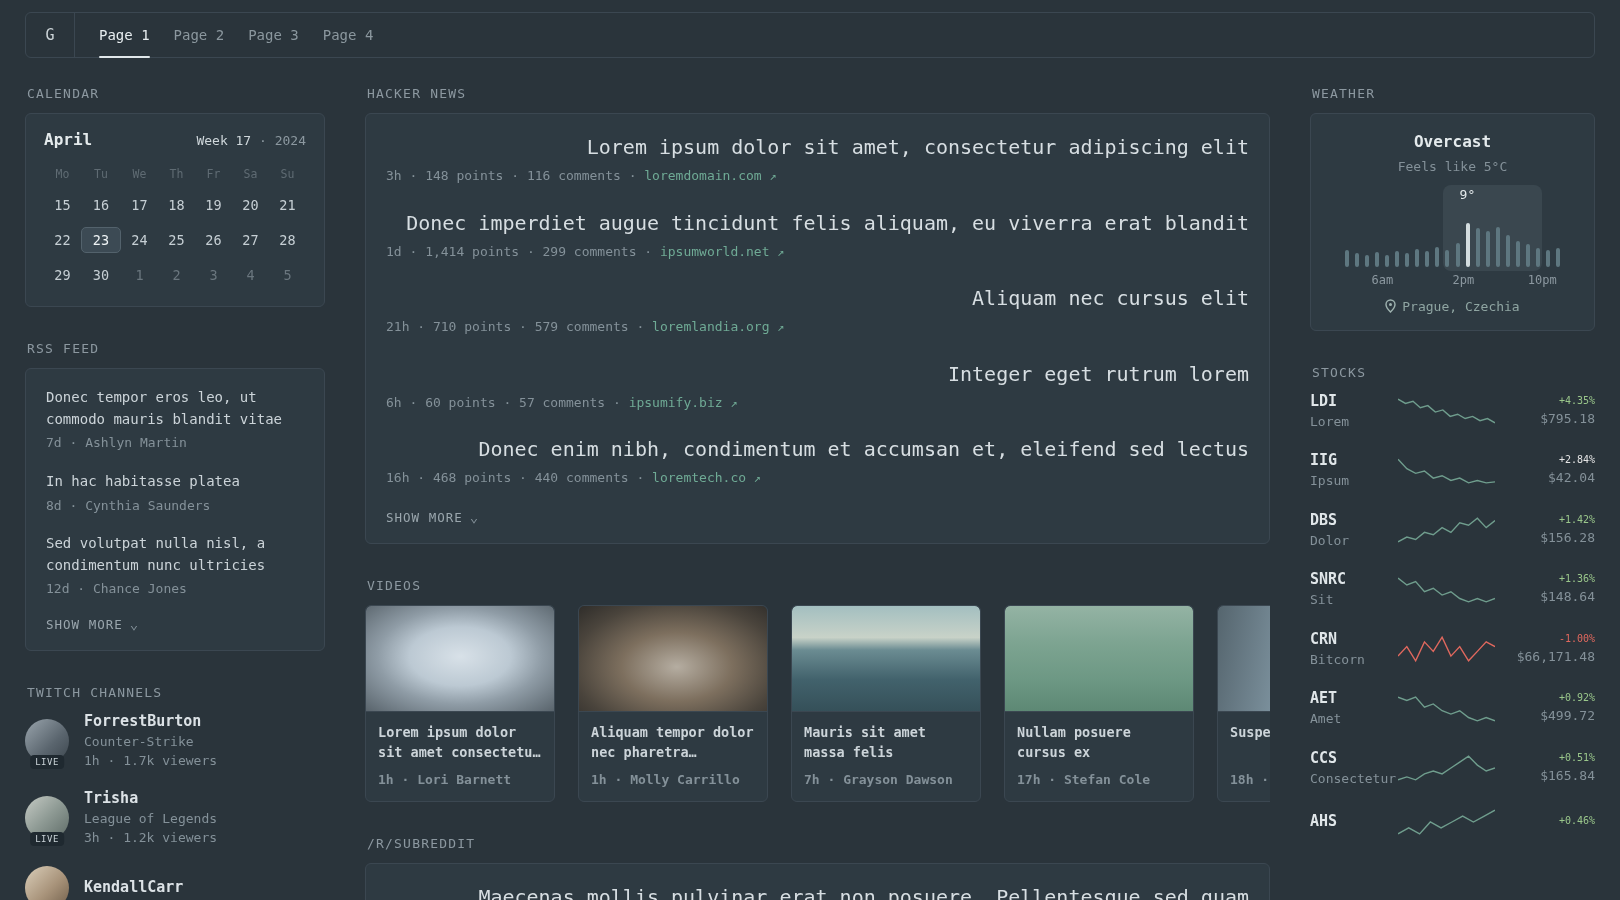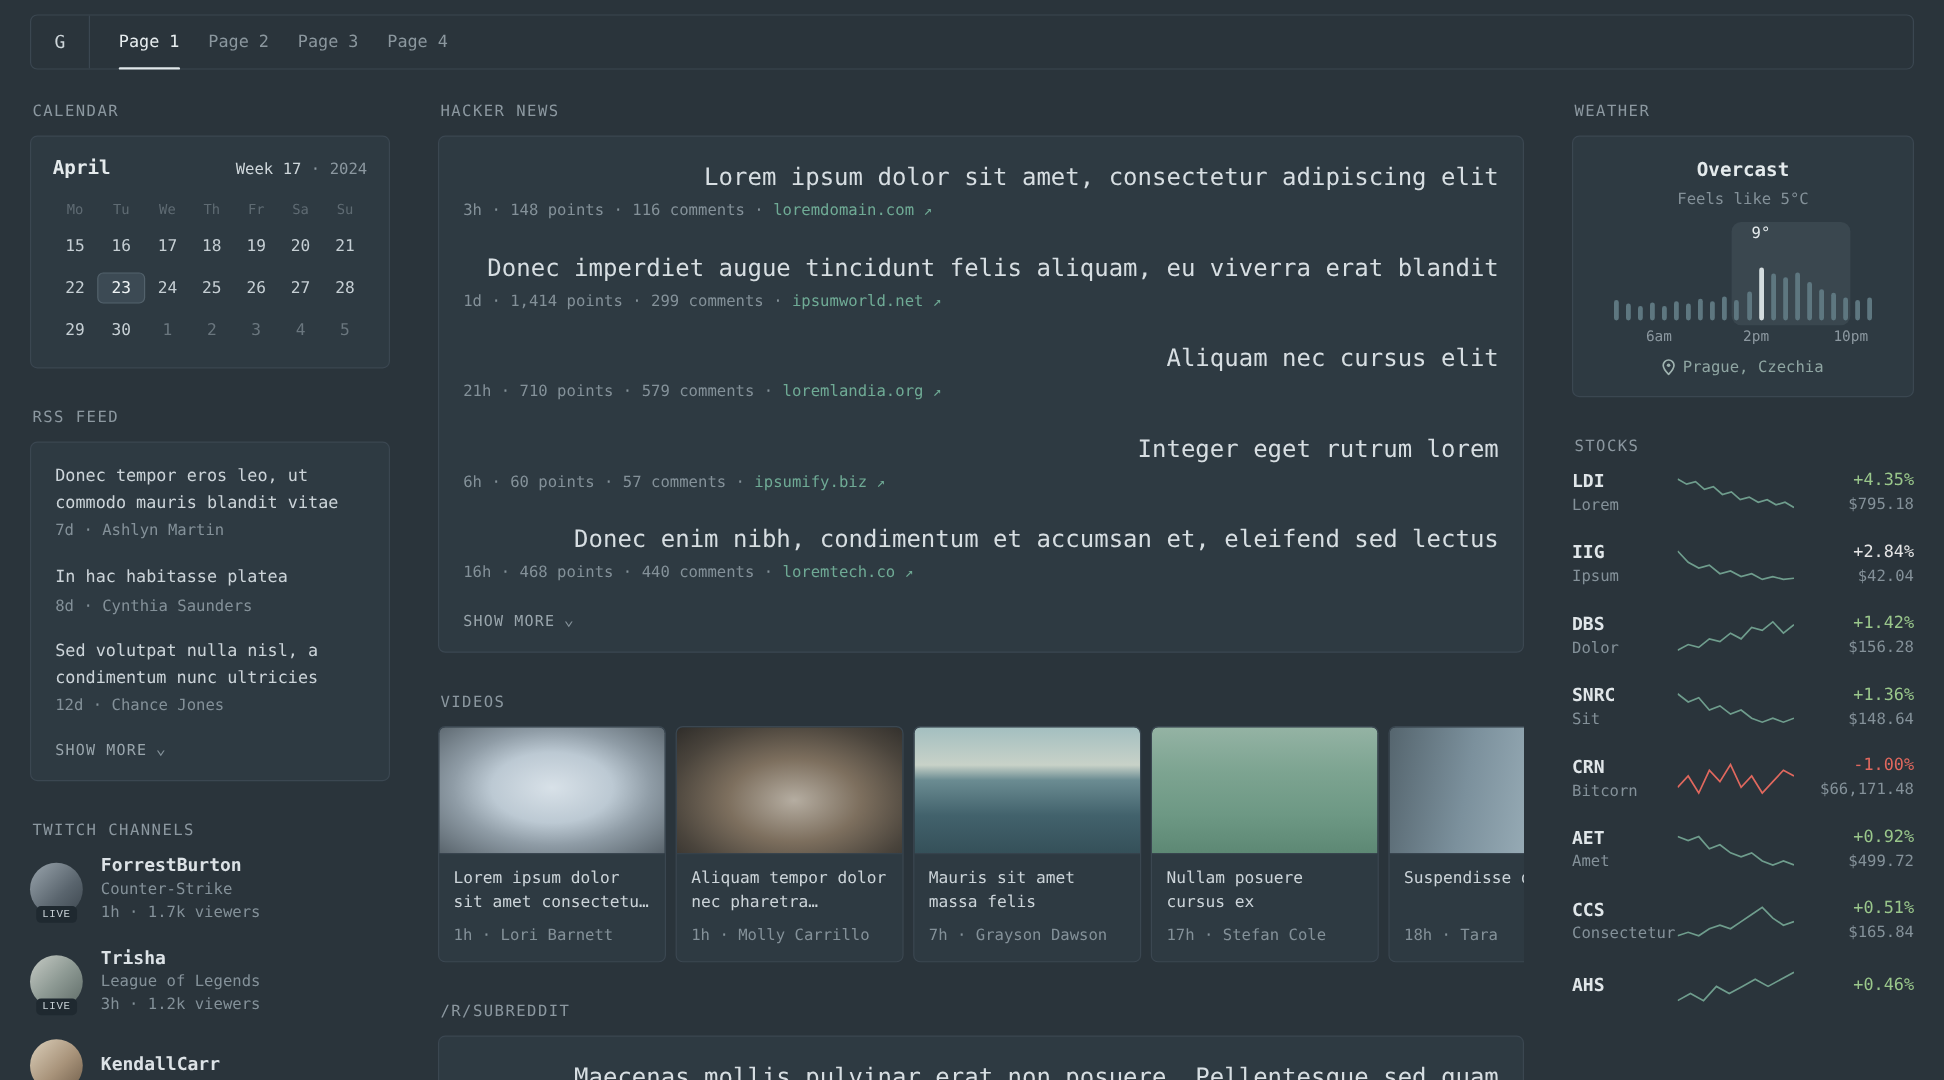--- a/index.html
+++ b/index.html
@@ -66,36 +66,36 @@
     background:#3c4a54; border:1px solid #53626c; border-radius:5px;
     color:#eef3f5; width:40px; margin:0 auto; line-height:24px;
   }
 
   
   .feed-item { margin-bottom:18px; }
   .feed-title { font-size:14px; color:#ccd4d9; line-height:1.55; margin-bottom:3px; cursor:pointer; }
 
   
   .channel { display:flex; align-items:center; margin-bottom:18px; cursor:pointer; }
-  .avatar-wrap { position:relative; width:44px; height:44px; margin-right:15px; flex:none;font-family:Liberation Mono, monospace; }
+  .avatar-wrap { position:relative; width:44px; height:44px; margin-right:15px; flex:none; }
   .avatar { width:44px; height:44px; border-radius:50%; }
   .live {
     position:absolute; bottom:-6px; left:50%; transform:translateX(-50%);
     background:#1f2930; color:#c9d2d7; font-size:9px; letter-spacing:0.5px;
     padding:2px 5px; border-radius:4px;
   }
   .ch-name { font-size:15px; font-weight:bold; color:#dce2e6; margin-bottom:2px; }
 
   
   .hn-item { margin-bottom:22px; }
   .hn-item:last-of-type { margin-bottom:14px; }
   .hn-title { display:block; font-size:20px; color:#d7dee2; line-height:1.5; margin-bottom:4px; cursor:pointer;text-align:right; }
 
   
-  .video-row { display:flex; gap:8px; overflow:hidden; }
+  .video-row { display:flex; gap:23px; overflow:hidden;font-weight:bold; }
   .video-card { width:190px; flex:none; overflow:hidden; cursor:pointer; display:flex; flex-direction:column; }
   .thumb { height:106px; border-radius:5px 5px 0 0; border-bottom:1px solid #3b4751; }
   .vbody { padding:10px 12px 12px; }
   .vtitle { font-size:13.5px; color:#ccd4d9; line-height:1.55; min-height:42px; margin-bottom:6px; }
 
   
   .weather { text-align:center; padding:18px 32px 16px; }
   .w-cond { font-size:16px; font-weight:bold; color:#e4eaec; margin-bottom:6px; }
   .w-feels { margin-bottom:6px; }
   .w-chart-wrap { position:relative; height:102px; margin:8px 0 0; }
@@ -113,21 +113,21 @@
     margin-top:12px; font-size:13px; color:#8fa5a2;
     display:flex; align-items:center; justify-content:center; gap:6px; cursor:pointer;
   }
 
   
   .stock-row { display:flex; align-items:center; margin-bottom:20px; cursor:pointer; }
   .s-left { width:80px; flex:none; }
   .s-sym { font-size:15px; font-weight:bold; color:#e0e6e9; margin-bottom:2px; }
   .spark { flex:1; height:28px; margin:0 8px; min-width:0; }
   .s-right { text-align:right; min-width:92px; flex:none; }
-  .s-change { font-size:14px; margin-bottom:3px; }
+  .s-change { font-size:10px; margin-bottom:3px; }
 </style>
 </head>
 <body>
 
 <div class="container">
 
   <header class="topbar">
     <div class="logo">G</div>
     <div class="vsep"></div>
     <nav class="tabs">

